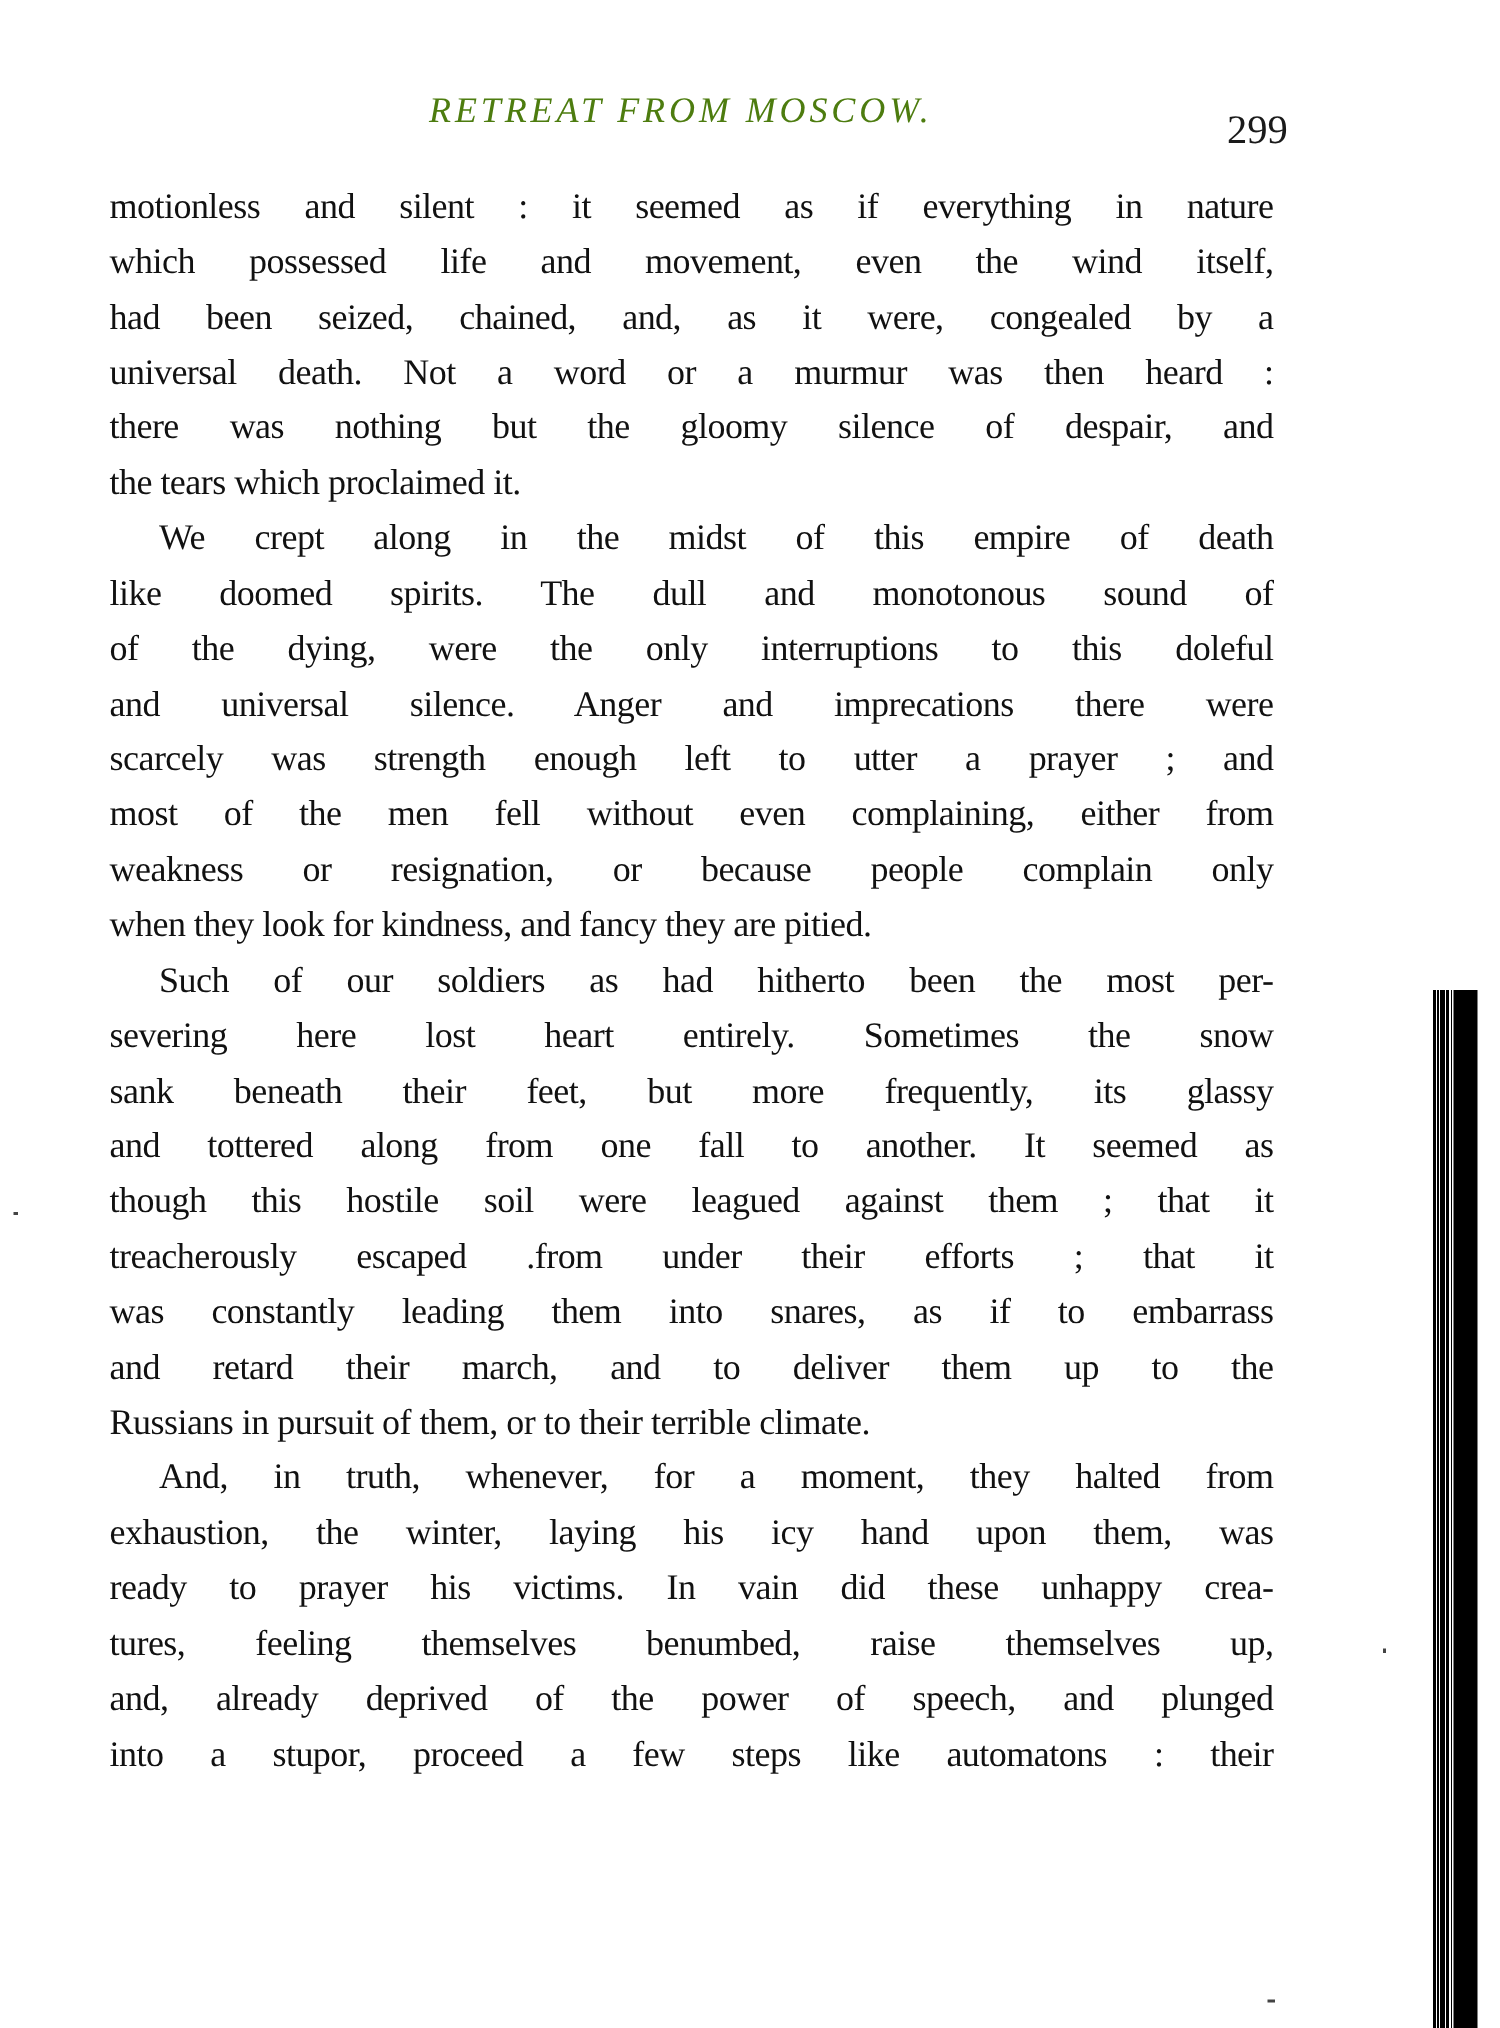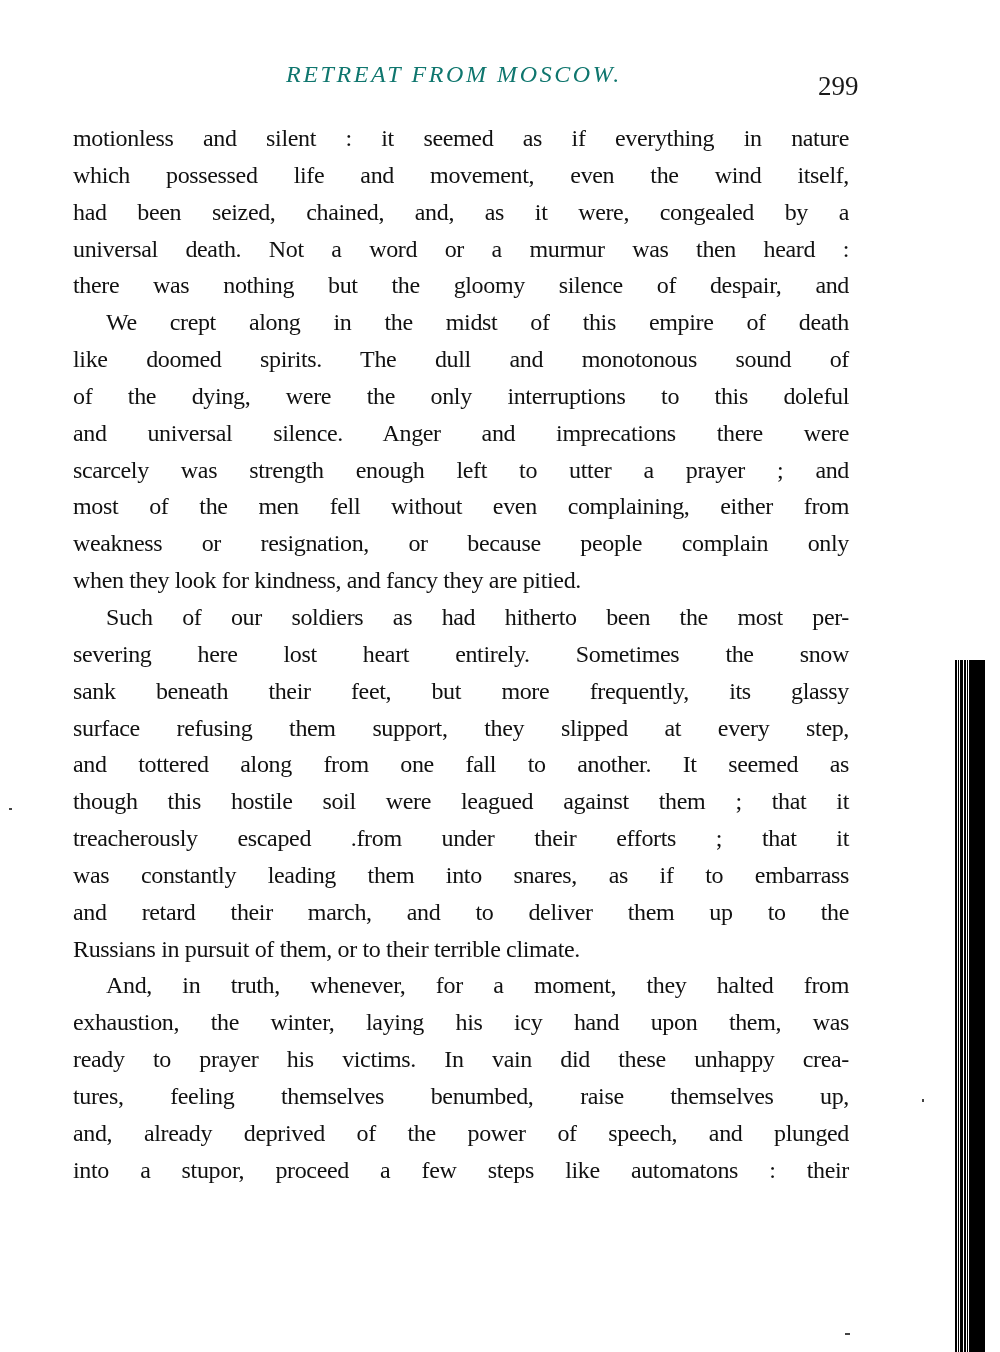--- a/index.html
+++ b/index.html
@@ -29,21 +29,21 @@
       height: 40px;
     }
     .running-title {
       position: absolute;
       left: 286px;
       top: 0;
       font-style: italic;
       font-size: 24px;
       letter-spacing: 2.6px;
       line-height: 32px;
-      color: #0f766e;
+      color: #4d7c0f;
     }
     .folio {
       position: absolute;
       left: 805px;
       top: 12px;
       font-size: 27px;
       line-height: 32px;
       color: #1a1a1a;
       margin-left: 13px;
     }
@@ -105,36 +105,36 @@
     <span class="folio">299</span>
   </div>
 
   <div class="body-text" id="body-text">
       <div class="paragraph">
         <span class="line">motionless and silent : it seemed as if everything in nature</span>
         <span class="line">which possessed life and movement, even the wind itself,</span>
         <span class="line">had been seized, chained, and, as it were, congealed by a</span>
         <span class="line">universal death. Not a word or a murmur was then heard :</span>
         <span class="line">there was nothing but the gloomy silence of despair, and</span>
+        <span class="line last">the tears which proclaimed it.</span>
       </div>
       <div class="paragraph">
         <span class="line indent">We crept along in the midst of this empire of death</span>
         <span class="line">like doomed spirits. The dull and monotonous sound of</span>
         <span class="line">of the dying, were the only interruptions to this doleful</span>
         <span class="line">and universal silence. Anger and imprecations there were</span>
         <span class="line">scarcely was strength enough left to utter a prayer ; and</span>
         <span class="line">most of the men fell without even complaining, either from</span>
         <span class="line">weakness or resignation, or because people complain only</span>
         <span class="line last">when they look for kindness, and fancy they are pitied.</span>
       </div>
       <div class="paragraph">
         <span class="line indent">Such of our soldiers as had hitherto been the most per-</span>
         <span class="line">severing here lost heart entirely. Sometimes the snow</span>
         <span class="line">sank beneath their feet, but more frequently, its glassy</span>
-        <span class="line">surface refusing them support, they slipped at every step,</span>
         <span class="line">and tottered along from one fall to another. It seemed as</span>
         <span class="line">though this hostile soil were leagued against them ; that it</span>
         <span class="line">treacherously escaped .from under their efforts ; that it</span>
         <span class="line">was constantly leading them into snares, as if to embarrass</span>
         <span class="line">and retard their march, and to deliver them up to the</span>
         <span class="line last">Russians in pursuit of them, or to their terrible climate.</span>
       </div>
       <div class="paragraph">
         <span class="line indent">And, in truth, whenever, for a moment, they halted from</span>
         <span class="line">exhaustion, the winter, laying his icy hand upon them, was</span>

